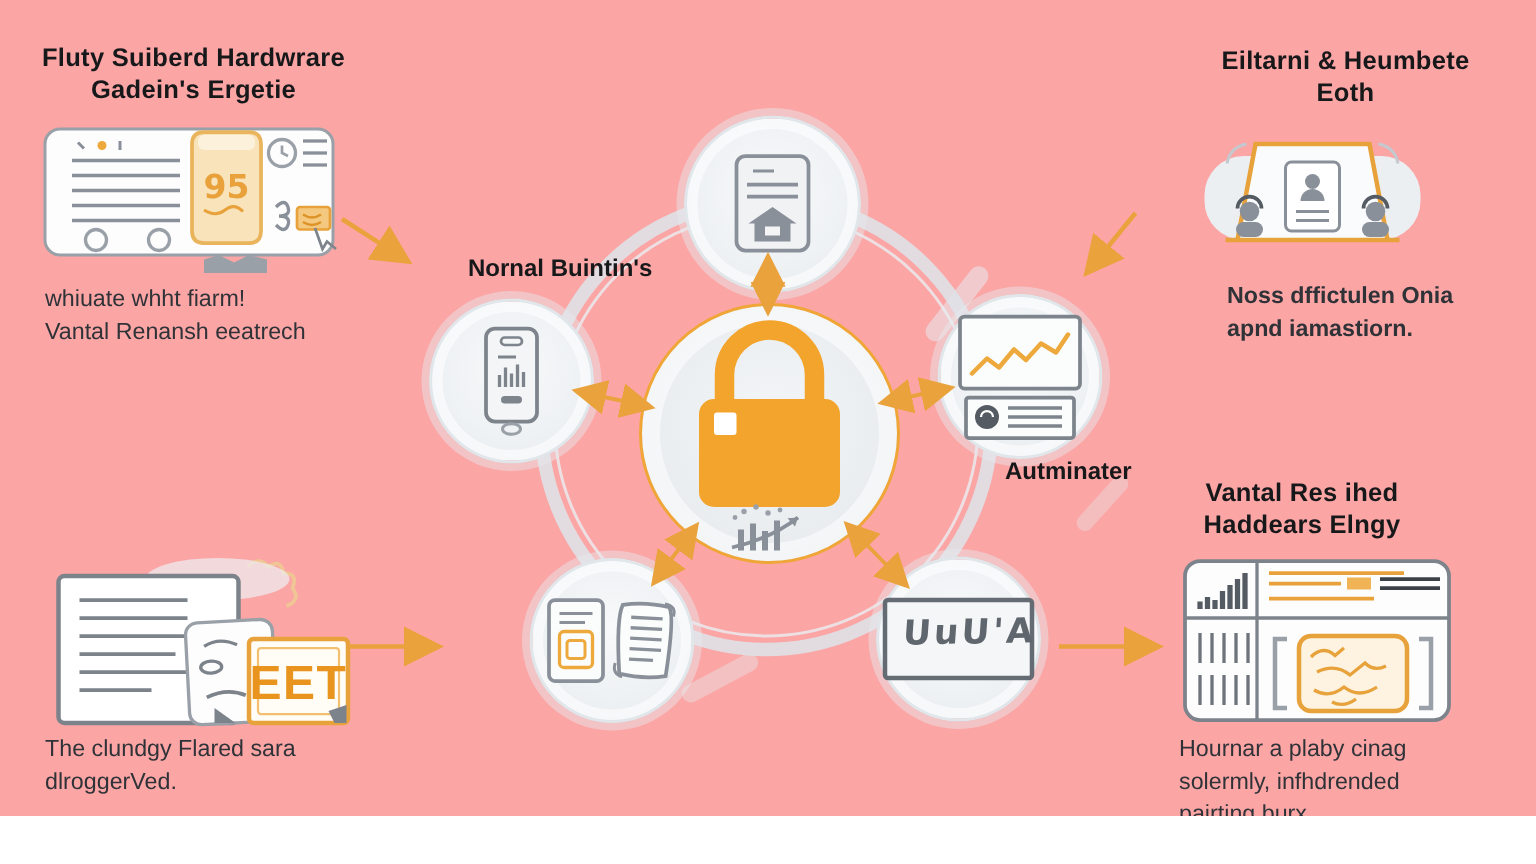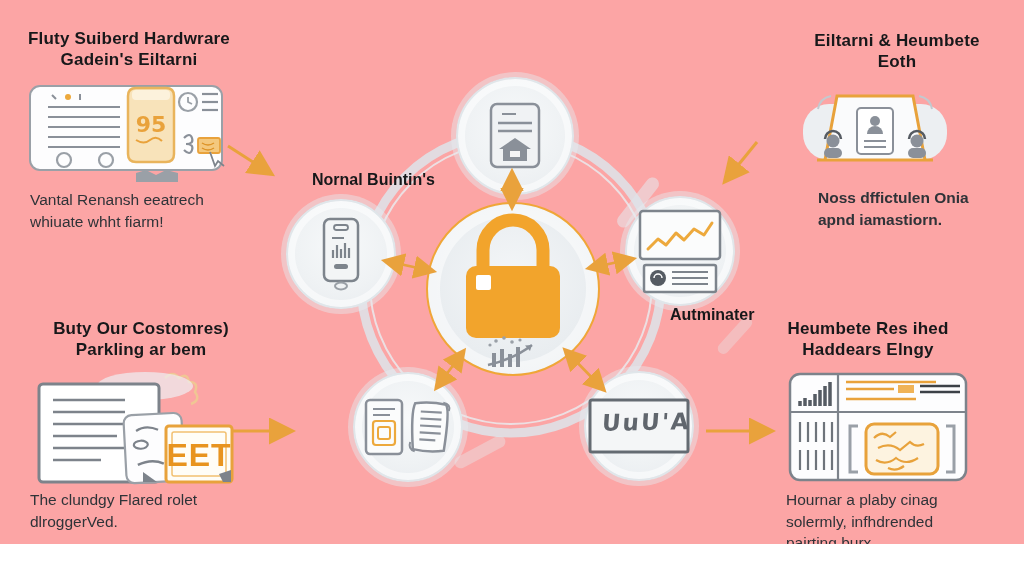--- a/index.html
+++ b/index.html
@@ -36,45 +36,41 @@
   <div class="blob" style="left:452px;top:446px;width:56px;height:12px;transform:rotate(-28deg);opacity:.4;"></div>
   <div class="blob" style="left:712px;top:330px;width:46px;height:11px;transform:rotate(-48deg);opacity:.35;"></div>
 
   <svg class="svgback" width="1024" height="576">
     <circle cx="511" cy="283" r="150" fill="none" stroke="#dde4ea" stroke-width="9" opacity=".85"></circle>
     <circle cx="511" cy="283" r="141" fill="none" stroke="#e9edf1" stroke-width="2" opacity=".8"></circle>
   </svg>
 
   <div class="abs heading" style="left:3px;top:28px;width:252px;">
     <span>Fluty Suiberd Hardwrare</span>
-    <span>Gadein's Eiltarni</span>
+    <span>Gadein's Ergetie</span>
   </div>
   <div class="abs heading" style="left:767px;top:30px;width:260px;">
     <span>Eiltarni &amp; Heumbete</span>
     <span>Eoth</span>
   </div>
-  <div class="abs heading" style="left:10px;top:318px;width:262px;">
-    <span>Buty Our Costomres)</span>
-    <span>Parkling ar bem</span>
-  </div>
   <div class="abs heading" style="left:748px;top:318px;width:240px;">
-    <span>Heumbete Res ihed</span>
+    <span>Vantal Res ihed</span>
     <span>Haddears Elngy</span>
   </div>
 
   <div class="abs bodytext" style="left:30px;top:189px;width:250px;">
+    <span>whiuate whht fiarm!</span>
     <span>Vantal Renansh eeatrech</span>
-    <span>whiuate whht fiarm!</span>
   </div>
   <div class="abs bodytext" style="left:818px;top:187px;width:235px;font-weight:bold;">
     <span>Noss dffictulen Onia</span>
     <span>apnd iamastiorn.</span>
   </div>
   <div class="abs bodytext" style="left:30px;top:489px;width:260px;">
-    <span>The clundgy Flared rolet</span>
+    <span>The clundgy Flared sara</span>
     <span>dlroggerVed.</span>
   </div>
   <div class="abs bodytext" style="left:786px;top:489px;width:240px;">
     <span>Hournar a plaby cinag</span>
     <span>solermly, infhdrended</span>
     <span>pairting burx.</span>
   </div>
 
   <div class="abs nodelabel" style="left:277px;top:171px;">Nornal Buintin's</div>
   <div class="abs nodelabel" style="left:635px;top:306px;text-align:center;">Autminater</div>

